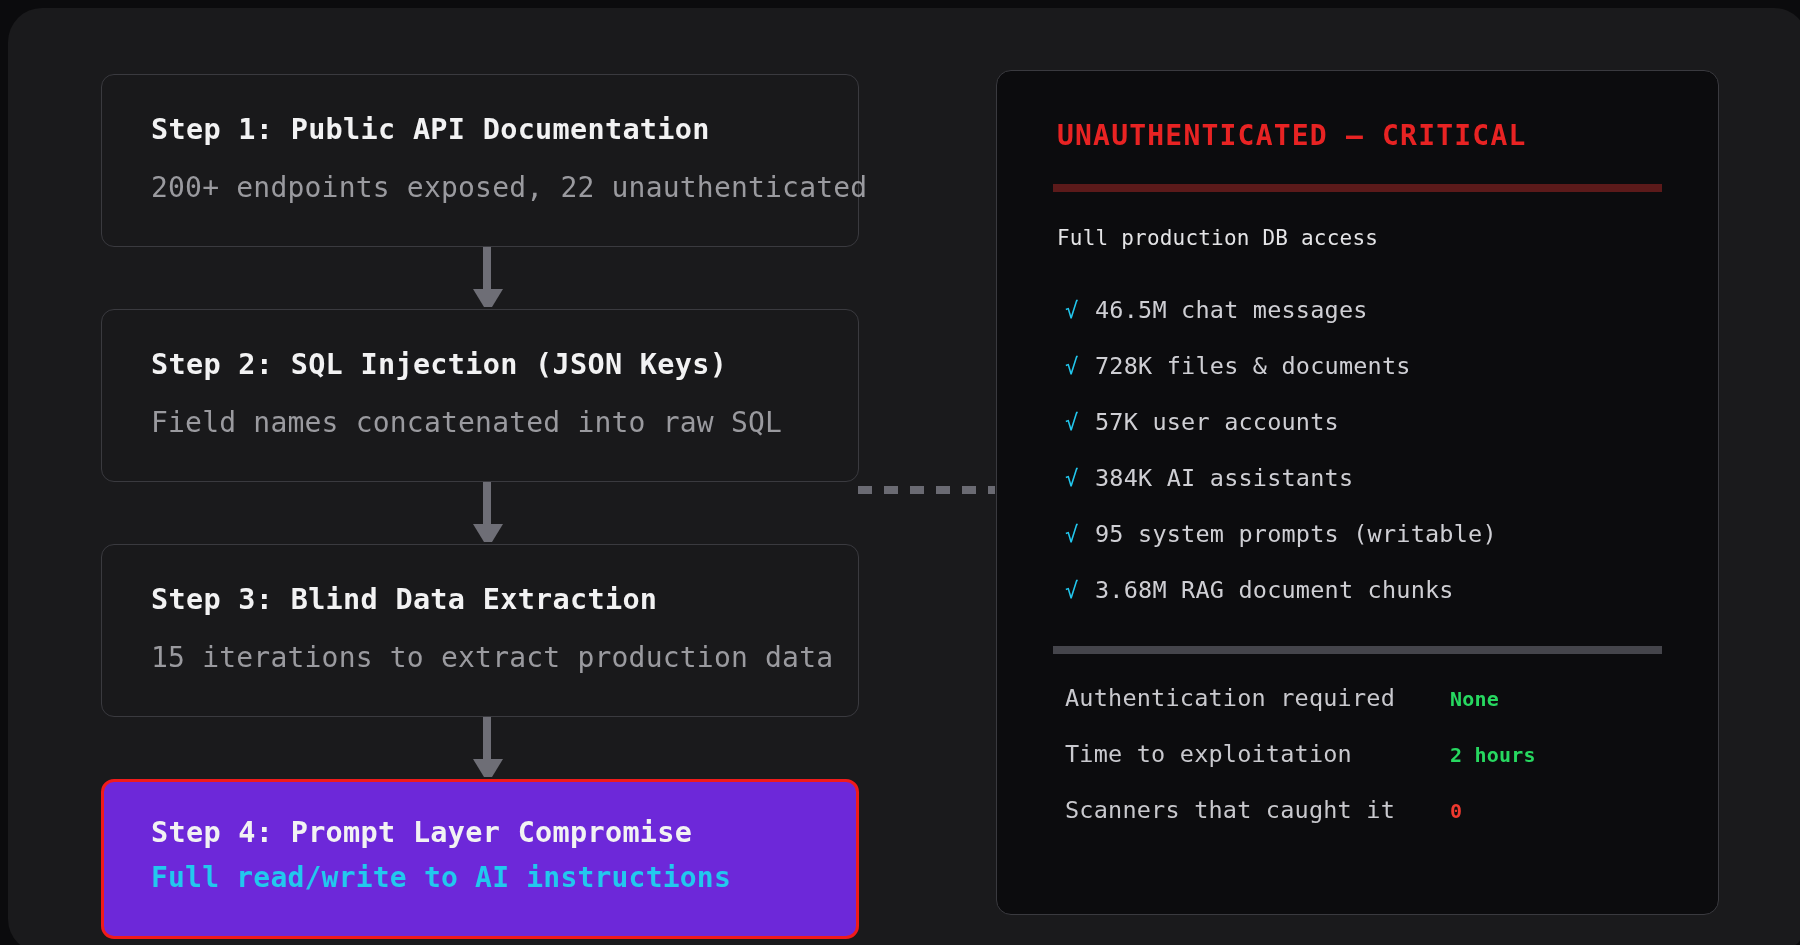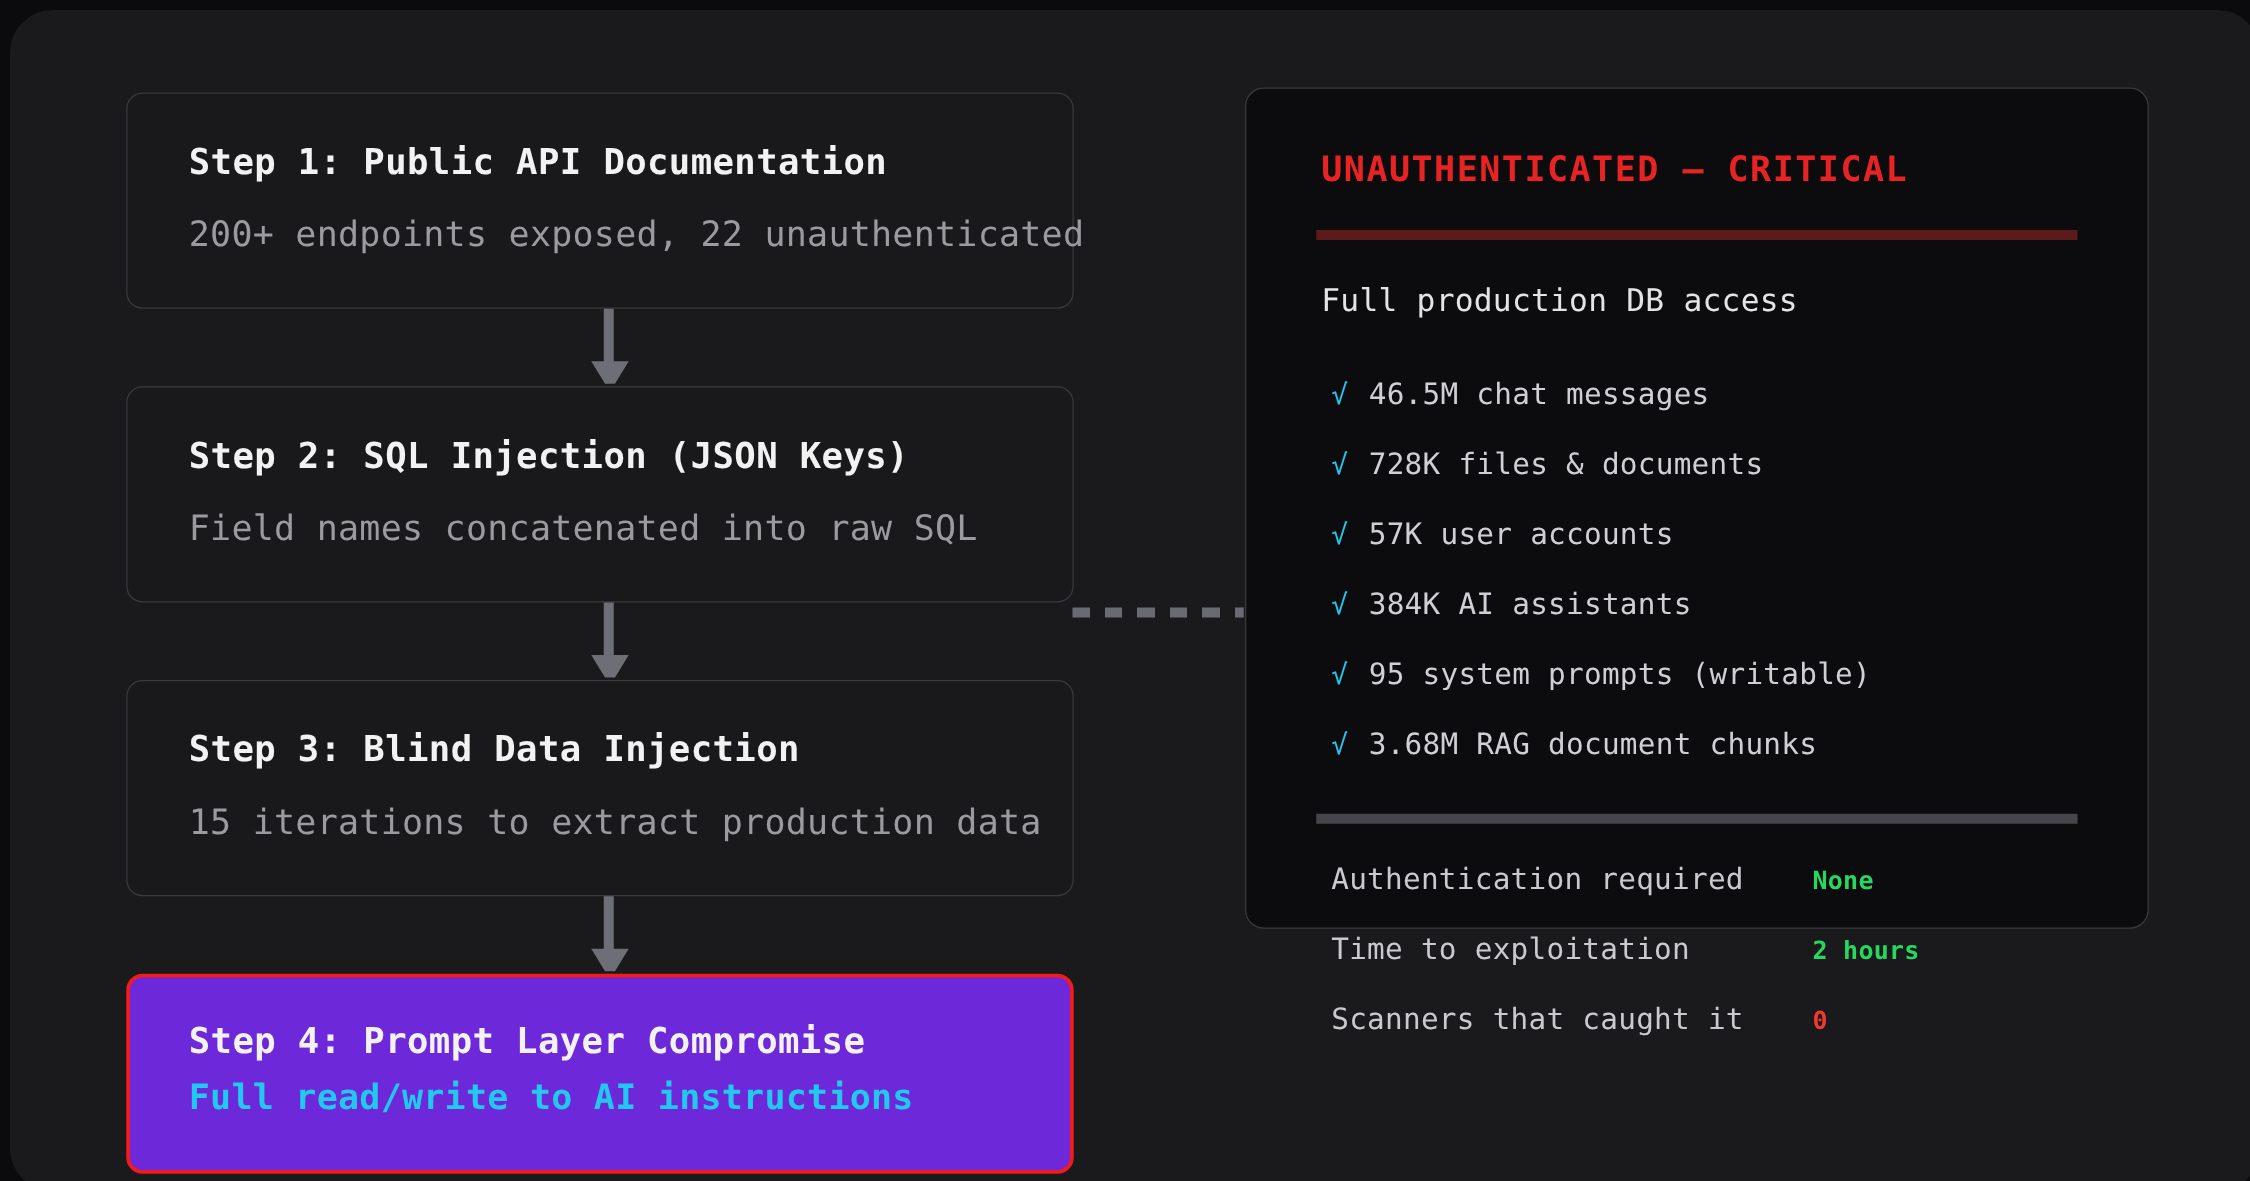--- a/index.html
+++ b/index.html
@@ -92,21 +92,21 @@
       to right,
       #6a6a72 0px, #6a6a72 14px,
       rgba(0,0,0,0) 14px, rgba(0,0,0,0) 26px
     );
   }
 
   
   #panel{
     position:absolute;
     left:988px; top:62px;
-    width:723px; height:673px;
+    width:723px; height:845px;
     background:#0c0c0e;
     border:1px solid #3a3a3f;
     border-radius:15px;
     padding:44px 56px 0 56px;
   }
 
   .panel-head{
     font-size:28px;
     font-weight:700;
     color:#e82323;
@@ -114,21 +114,21 @@
     white-space:nowrap;
   }
   .head-rule{
     margin-top:28px;
     height:1px;
     background:#5c1a1a;
   }
 
   .panel-sub{
     margin-top:30px;
-    font-size:25px;
+    font-size:21px;
     font-weight:400;
     color:#e4e4e6;
     letter-spacing:0.2px;
     white-space:nowrap;
   }
 
   .facts{ margin-top:30px; }
   .fact{
     display:flex;
     align-items:baseline;
@@ -206,21 +206,21 @@
       <div class="step-title">Step 2: SQL Injection (JSON Keys)</div>
       <div class="step-sub">Field names concatenated into raw SQL</div>
     </div>
 
     <div class="connector">
       <div class="shaft"></div>
       <div class="head"></div>
     </div>
 
     <div class="step-card">
-      <div class="step-title">Step 3: Blind Data Injection</div>
+      <div class="step-title">Step 3: Blind Data Extraction</div>
       <div class="step-sub">15 iterations to extract production data</div>
     </div>
 
     <div class="connector">
       <div class="shaft"></div>
       <div class="head"></div>
     </div>
 
     <div class="step-card critical">
       <div class="step-title">Step 4: Prompt Layer Compromise</div>

